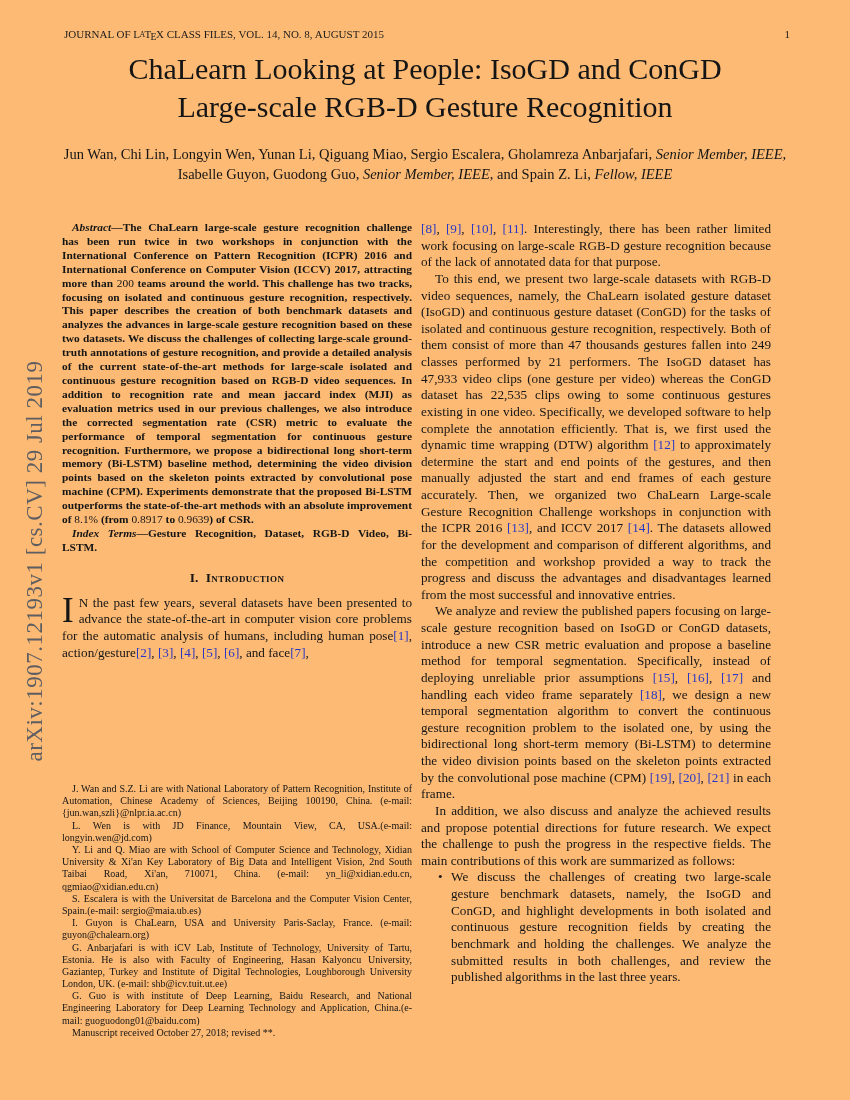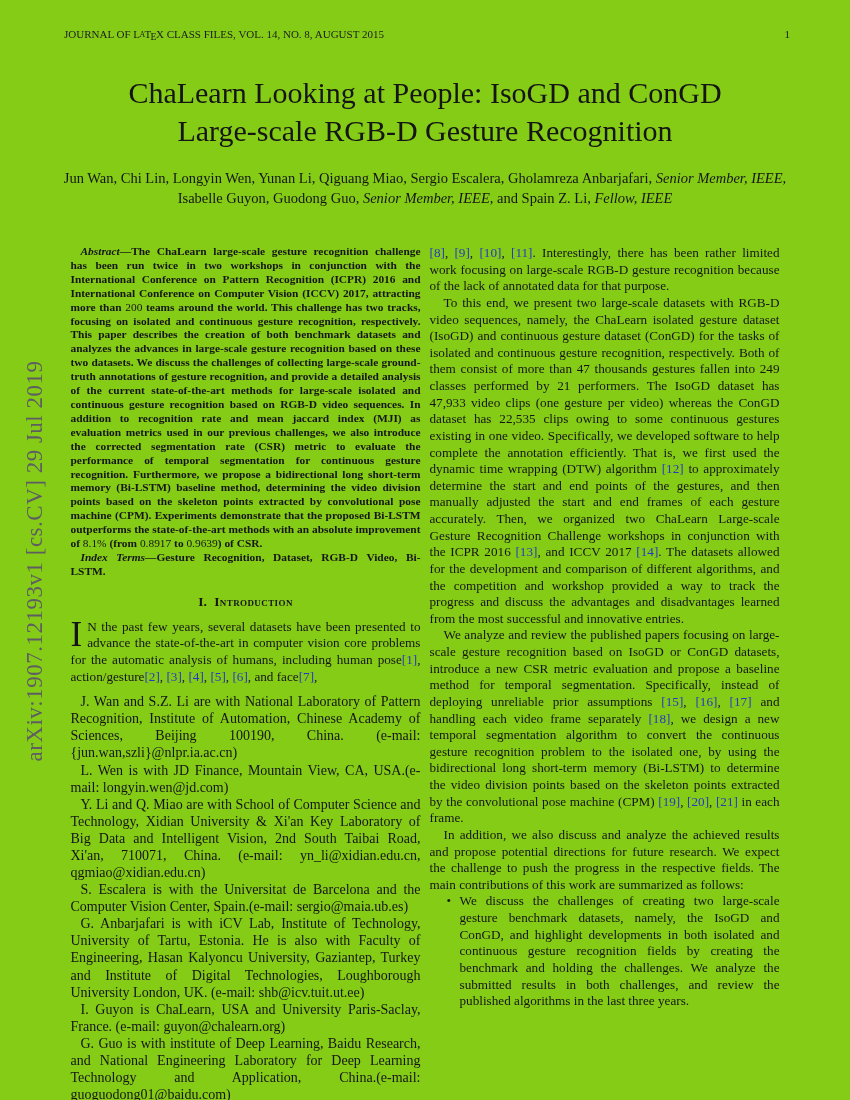--- a/index.html
+++ b/index.html
@@ -2,21 +2,21 @@
 <html><head>
 <meta charset="utf-8">
 <style>
   * { margin: 0; padding: 0; box-sizing: border-box; }
   html, body { background: #ffffff; }
   .page {
     position: relative;
     width: 850px;
     height: 1100px;
     margin: 0 auto;
-    background: #84cc16;
+    background: #fdba74;
     font-family: "Liberation Serif", "DejaVu Serif", serif;
     color: #151515;
     overflow: hidden;
   }
   .running-header {
     position: absolute;
     top: 28px;
     left: 64px;
     right: 60px;
     display: flex;
@@ -32,39 +32,38 @@
     text-align: center;
     transform: rotate(-90deg);
     font-size: 23px;
     letter-spacing: 0.5px;
     color: #5e5e62;
     white-space: nowrap;
   }
   .title {
     width: 640px;
     margin: 0 auto;
-    padding-top: 74px;
+    padding-top: 50px;
     font-size: 30px;
     font-weight: 400;
     line-height: 1.25;
     text-align: center;
   }
   .authors {
     width: 724px;
     margin: 19px auto 0;
     font-size: 14.5px;
     line-height: 1.38;
     text-align: center;
   }
   .columns {
     display: flex;
     gap: 9px;
     margin: 37px 62px 0;
     height: 818px;
-    justify-content: center;
   }
   .col { width: 350px; display: flex; flex-direction: column; }
   .abstract, .index-terms {
     font-size: 11.4px;
     font-weight: bold;
     line-height: 1.22;
     text-align: justify;
     text-indent: 10px;
   }
   .index-terms { margin-top: 0; }
@@ -83,21 +82,21 @@
   .indent { text-indent: 14px; }
   .dropcap {
     float: left;
     font-size: 35px;
     line-height: 27px;
     margin: 2px 5px 0 0;
   }
   .footnotes {
     margin-top: auto;
     padding-top: 8px;
-    font-size: 14px;
+    font-size: 10px;
     line-height: 1.22;
     text-align: justify;
   }
   .footnotes p { text-indent: 10px; }
   .bullet-item {
     position: relative;
     margin-left: 15px;
     padding-left: 15px;
     font-size: 13.2px;
     line-height: 1.26;
@@ -142,22 +141,22 @@
       <p class="body-par">
         <span class="dropcap">I</span>
         <span><span class="seg-n">N the past few years, several datasets have been presented to advance the state-of-the-art in computer vision core problems for the automatic analysis of humans, including human pose</span><span class="seg-c">[1]</span><span class="seg-n">, action/gesture</span><span class="seg-c">[2]</span><span class="seg-n">, </span><span class="seg-c">[3]</span><span class="seg-n">, </span><span class="seg-c">[4]</span><span class="seg-n">, </span><span class="seg-c">[5]</span><span class="seg-n">, </span><span class="seg-c">[6]</span><span class="seg-n">, and face</span><span class="seg-c">[7]</span><span class="seg-n">,</span></span>
       </p>
 
       <div class="footnotes">
         <p>J. Wan and S.Z. Li are with National Laboratory of Pattern Recognition, Institute of Automation, Chinese Academy of Sciences, Beijing 100190, China. (e-mail: {jun.wan,szli}@nlpr.ia.ac.cn)</p>
         <p>L. Wen is with JD Finance, Mountain View, CA, USA.(e-mail: longyin.wen@jd.com)</p>
         <p>Y. Li and Q. Miao are with School of Computer Science and Technology, Xidian University &amp; Xi'an Key Laboratory of Big Data and Intelligent Vision, 2nd South Taibai Road, Xi'an, 710071, China. (e-mail: yn_li@xidian.edu.cn, qgmiao@xidian.edu.cn)</p>
         <p>S. Escalera is with the Universitat de Barcelona and the Computer Vision Center, Spain.(e-mail: sergio@maia.ub.es)</p>
+        <p>I. Guyon is ChaLearn, USA and University Paris-Saclay, France. (e-mail: guyon@chalearn.org)</p>
         <p>G. Anbarjafari is with iCV Lab, Institute of Technology, University of Tartu, Estonia. He is also with Faculty of Engineering, Hasan Kalyoncu University, Gaziantep, Turkey and Institute of Digital Technologies, Loughborough University London, UK. (e-mail: shb@icv.tuit.ut.ee)</p>
-        <p>I. Guyon is ChaLearn, USA and University Paris-Saclay, France. (e-mail: guyon@chalearn.org)</p>
         <p>G. Guo is with institute of Deep Learning, Baidu Research, and National Engineering Laboratory for Deep Learning Technology and Application, China.(e-mail: guoguodong01@baidu.com)</p>
         <p>Manuscript received October 27, 2018; revised **.</p>
       </div>
     </div>
 
     <div class="col">
       <p class="body-par"><span class="seg-c">[8]</span><span class="seg-n">, </span><span class="seg-c">[9]</span><span class="seg-n">, </span><span class="seg-c">[10]</span><span class="seg-n">, </span><span class="seg-c">[11]</span><span class="seg-n">. Interestingly, there has been rather limited work focusing on large-scale RGB-D gesture recognition because of the lack of annotated data for that purpose.</span></p>
       <p class="body-par indent"><span class="seg-n">To this end, we present two large-scale datasets with RGB-D video sequences, namely, the ChaLearn isolated gesture dataset (IsoGD) and continuous gesture dataset (ConGD) for the tasks of isolated and continuous gesture recognition, respectively. Both of them consist of more than 47 thousands gestures fallen into 249 classes performed by 21 performers. The IsoGD dataset has 47,933 video clips (one gesture per video) whereas the ConGD dataset has 22,535 clips owing to some continuous gestures existing in one video. Specifically, we developed software to help complete the annotation efficiently. That is, we first used the dynamic time wrapping (DTW) algorithm </span><span class="seg-c">[12]</span><span class="seg-n"> to approximately determine the start and end points of the gestures, and then manually adjusted the start and end frames of each gesture accurately. Then, we organized two ChaLearn Large-scale Gesture Recognition Challenge workshops in conjunction with the ICPR 2016 </span><span class="seg-c">[13]</span><span class="seg-n">, and ICCV 2017 </span><span class="seg-c">[14]</span><span class="seg-n">. The datasets allowed for the development and comparison of different algorithms, and the competition and workshop provided a way to track the progress and discuss the advantages and disadvantages learned from the most successful and innovative entries.</span></p>
       <p class="body-par indent"><span class="seg-n">We analyze and review the published papers focusing on large-scale gesture recognition based on IsoGD or ConGD datasets, introduce a new CSR metric evaluation and propose a baseline method for temporal segmentation. Specifically, instead of deploying unreliable prior assumptions </span><span class="seg-c">[15]</span><span class="seg-n">, </span><span class="seg-c">[16]</span><span class="seg-n">, </span><span class="seg-c">[17]</span><span class="seg-n"> and handling each video frame separately </span><span class="seg-c">[18]</span><span class="seg-n">, we design a new temporal segmentation algorithm to convert the continuous gesture recognition problem to the isolated one, by using the bidirectional long short-term memory (Bi-LSTM) to determine the video division points based on the skeleton points extracted by the convolutional pose machine (CPM) </span><span class="seg-c">[19]</span><span class="seg-n">, </span><span class="seg-c">[20]</span><span class="seg-n">, </span><span class="seg-c">[21]</span><span class="seg-n"> in each frame.</span></p>
       <p class="body-par indent"><span class="seg-n">In addition, we also discuss and analyze the achieved results and propose potential directions for future research. We expect the challenge to push the progress in the respective fields. The main contributions of this work are summarized as follows:</span></p>

